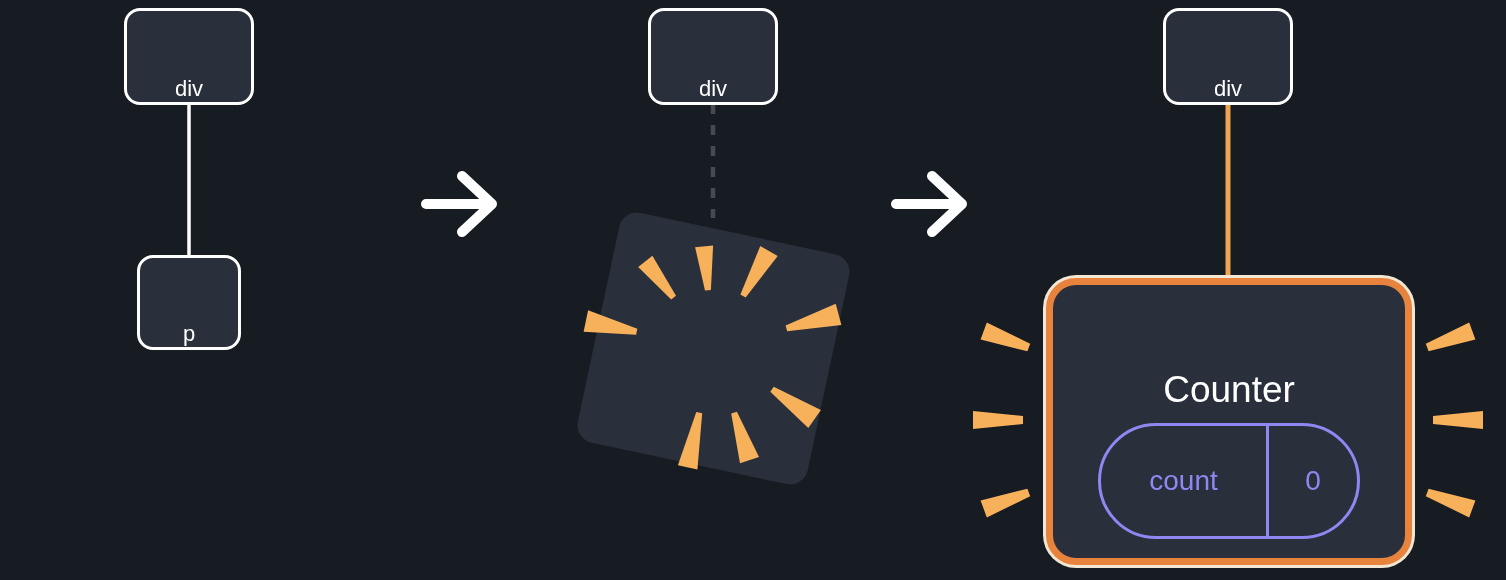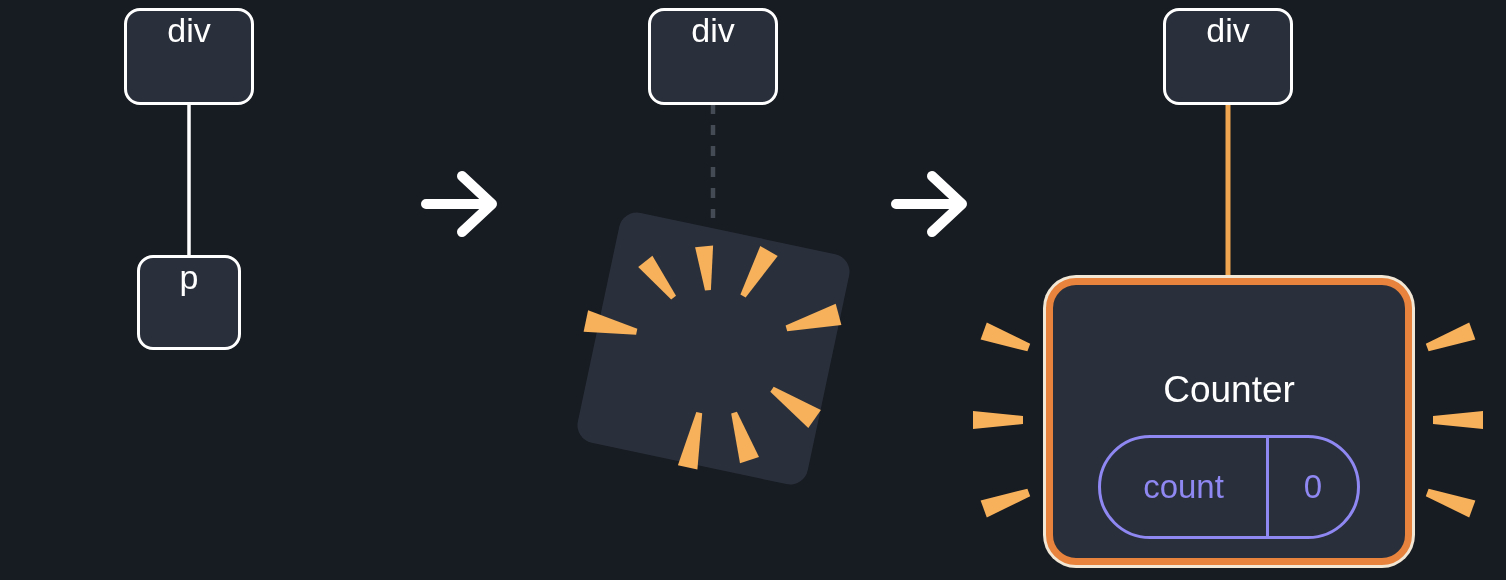--- a/index.html
+++ b/index.html
@@ -6,44 +6,44 @@
     --background:#171B22; --node-fill:#2A303B; --node-border:#FFFFFF; --node-text:#FFFFFF;
     --edge-solid:#FFFFFF; --edge-dashed:#454B55; --edge-orange:#EFA44F; --arrow:#FFFFFF;
     --spark:#F7B15B; --card-border:#E8833D; --card-outline:#F2E7D5; --card-fill:#2A303B;
     --state-accent:#8F87F2; --title-text:#FFFFFF;
   }
   *{margin:0;padding:0;box-sizing:border-box;}
   body{background:var(--background);font-family:"Liberation Sans",sans-serif;}
   .canvas{position:relative;width:1506px;height:580px;background:var(--background);overflow:hidden;}
 
   .node{position:absolute;background:var(--node-fill);border:3px solid var(--node-border);
-    border-radius:16px;display:flex;align-items:flex-start;justify-content:center;
-    color:var(--node-text);font-size:34px;z-index:3;}
+    border-radius:16px;display:flex;align-items:flex-end;justify-content:center;
+    color:var(--node-text);font-size:22px;z-index:3;}
   #node-s1-div{left:124px;top:8px;width:130px;height:97px;}
   #node-s1-p{left:137px;top:255px;width:104px;height:95px;}
   #node-s2-div{left:648px;top:8px;width:130px;height:97px;}
   #node-s3-div{left:1163px;top:8px;width:130px;height:97px;}
 
   .explosion{position:absolute;left:596px;top:231px;width:235px;height:235px;
     background:var(--node-fill);border-radius:18px;transform:rotate(12deg);z-index:1;}
 
   svg.overlay{position:absolute;left:0;top:0;z-index:2;}
   .edge-solid{stroke:var(--edge-solid);stroke-width:3.5;}
   .edge-dashed{stroke:var(--edge-dashed);stroke-width:4.5;stroke-dasharray:10 11;}
   .edge-orange{stroke:var(--edge-orange);stroke-width:5;}
   .arrow{stroke:var(--arrow);stroke-width:10;fill:none;stroke-linecap:round;stroke-linejoin:round;}
   .spark{fill:var(--spark);}
 
   .counter-card{position:absolute;left:1046px;top:278px;width:366px;height:287px;
     background:var(--card-fill);border:7px solid var(--card-border);border-radius:30px;
     box-shadow:0 0 0 3px var(--card-outline);z-index:3;
     display:flex;flex-direction:column;align-items:center;}
   .counter-title{margin-top:84px;font-size:37px;font-weight:500;color:var(--title-text);}
-  .state-pill{margin-top:24px;width:262px;height:104px;border:3px solid var(--state-accent);
-    border-radius:60px;display:flex;align-items:stretch;color:var(--state-accent);font-size:33px;overflow:hidden;}
+  .state-pill{margin-top:12px;width:262px;height:116px;border:3px solid var(--state-accent);
+    border-radius:60px;display:flex;align-items:stretch;color:var(--state-accent);font-size:28px;overflow:hidden;}
   .state-key{flex:1;display:flex;align-items:center;justify-content:center;}
   .state-divider{width:3px;background:var(--state-accent);}
   .state-value{width:88px;display:flex;align-items:center;justify-content:center;}
 </style>
 </head>
 <body>
 
 <div class="canvas">
 
   <div class="explosion"></div>

